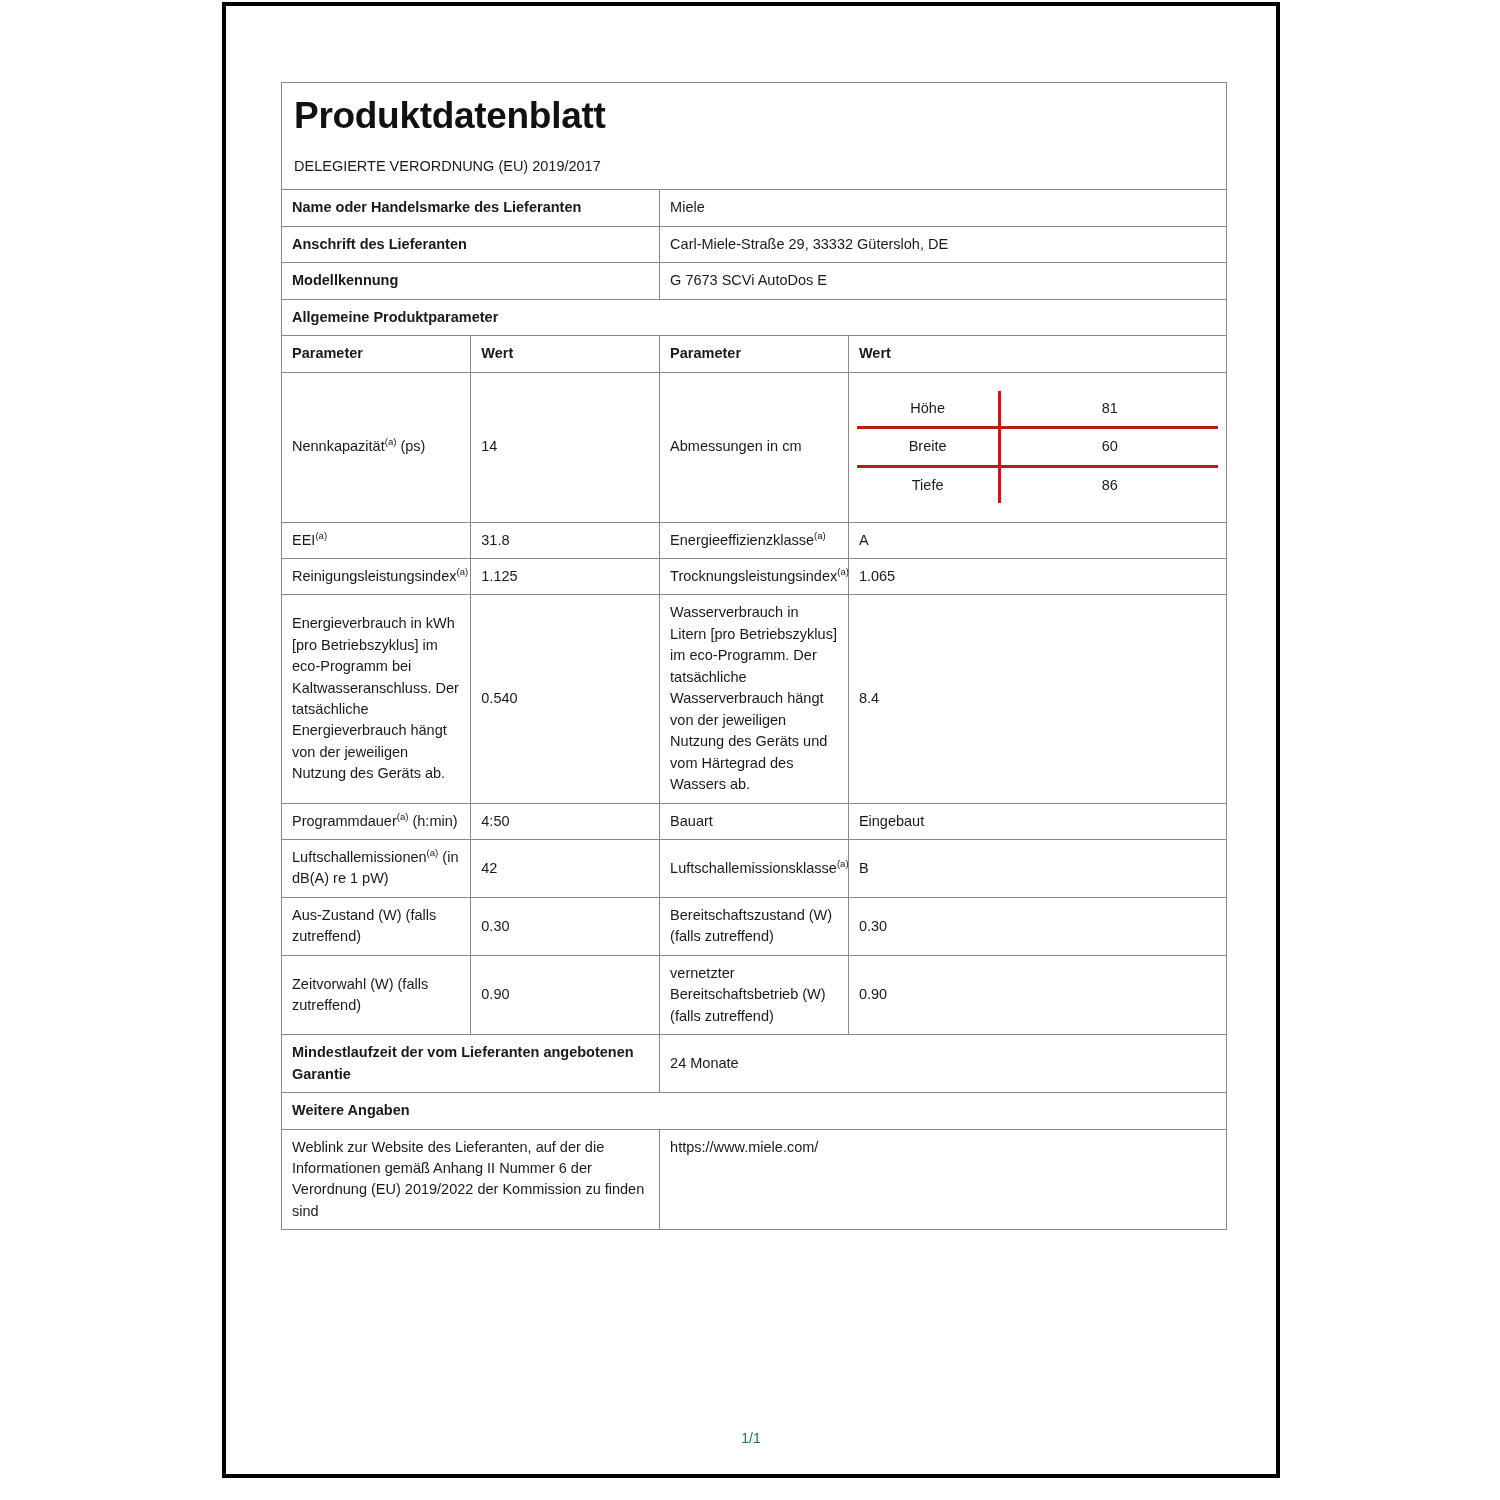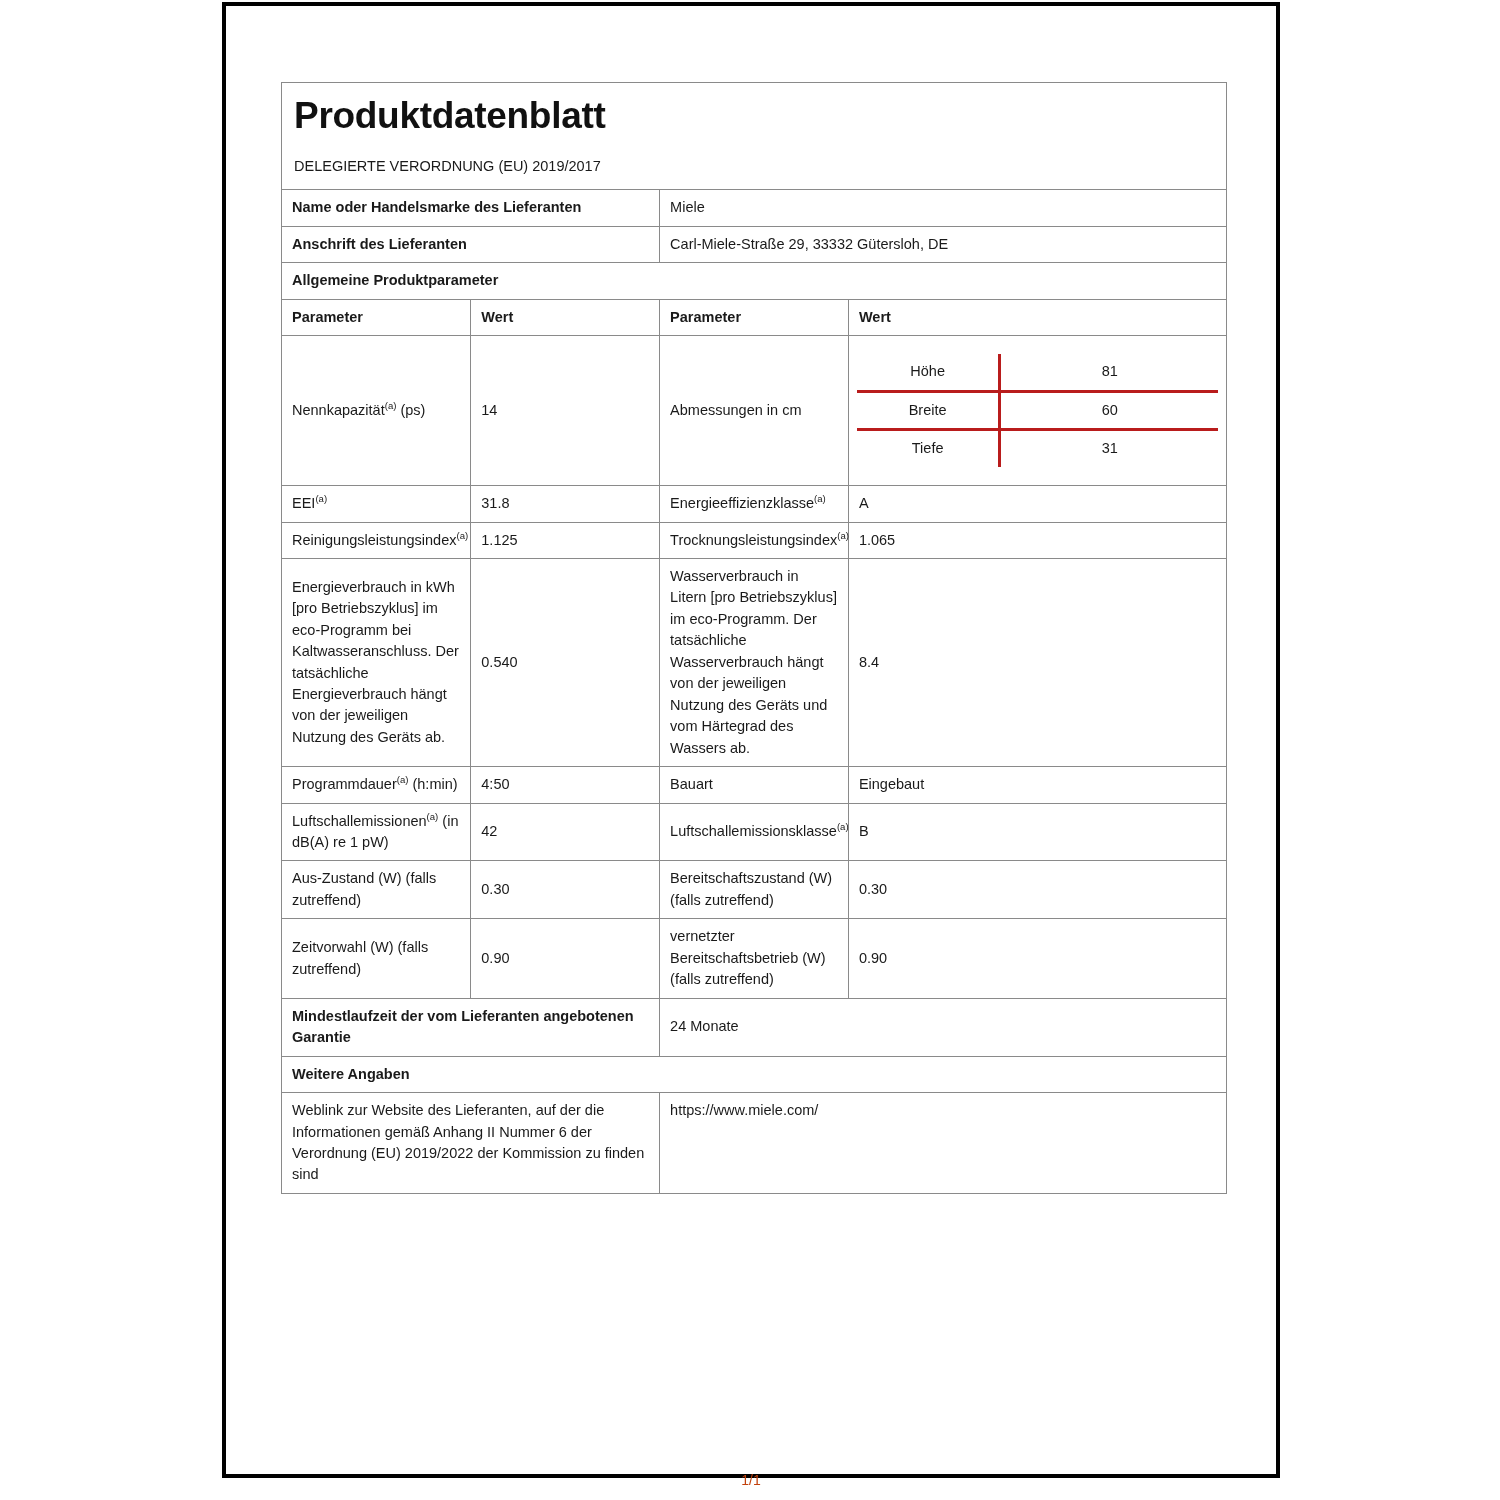--- a/index.html
+++ b/index.html
@@ -112,25 +112,25 @@
   table.dim tr td:first-child { border-left: none; }
   table.dim tr td:last-child { border-right: none; }
 
   .nopad { padding: 8px !important; }
 
   .tall { height: 150px; }
 
   .page-number {
     position: absolute;
     left: 0;
-    top: 1466px;
+    top: 1424px;
     width: 100%;
     text-align: center;
     font-size: 14px;
-    color: #c2410c;
+    color: #15803d;
   }
 </style>
 </head>
 <body>
 
 <div class="page-canvas">
   <div class="page-sheet">
 
     <div class="datasheet">
       <table class="ds">
@@ -149,20 +149,24 @@
         <tr>
           <td class="lbl" colspan="2" style="width:473px">Name oder Handelsmarke des Lieferanten</td>
           <td class="val" colspan="3">Miele</td>
         </tr>
 
         <tr>
           <td class="lbl" colspan="2">Anschrift des Lieferanten</td>
           <td class="val" colspan="3">Carl-Miele-Straße 29, 33332 Gütersloh, DE</td>
         </tr>
 
+        <tr>
+          <td class="lbl" colspan="2">Modellkennung</td>
+          <td class="val" colspan="3">G 7673 SCVi AutoDos E</td>
+        </tr>
 
         <tr>
           <td class="sec" colspan="5">Allgemeine Produktparameter</td>
         </tr>
 
         <tr>
           <td class="lbl" style="width:236px">Parameter</td>
           <td class="lbl center" style="width:237px">Wert</td>
           <td class="lbl" style="width:235px">Parameter</td>
           <td class="lbl center" colspan="2">Wert</td>
@@ -178,21 +182,21 @@
                     <tr>
                 <td style="width:143px">Höhe</td>
                 <td>81</td>
               </tr>
               <tr>
                 <td>Breite</td>
                 <td>60</td>
               </tr>
               <tr>
                 <td>Tiefe</td>
-                <td>31</td>
+                <td>86</td>
               </tr>
             </tbody>
                 </table>
           </td>
         </tr>
 
         <tr>
           <td><span>EEI</span><sup>(a)</sup></td>
           <td class="center">31.8</td>
           <td><span>Energieeffizienzklasse</span><sup>(a)</sup></td>

